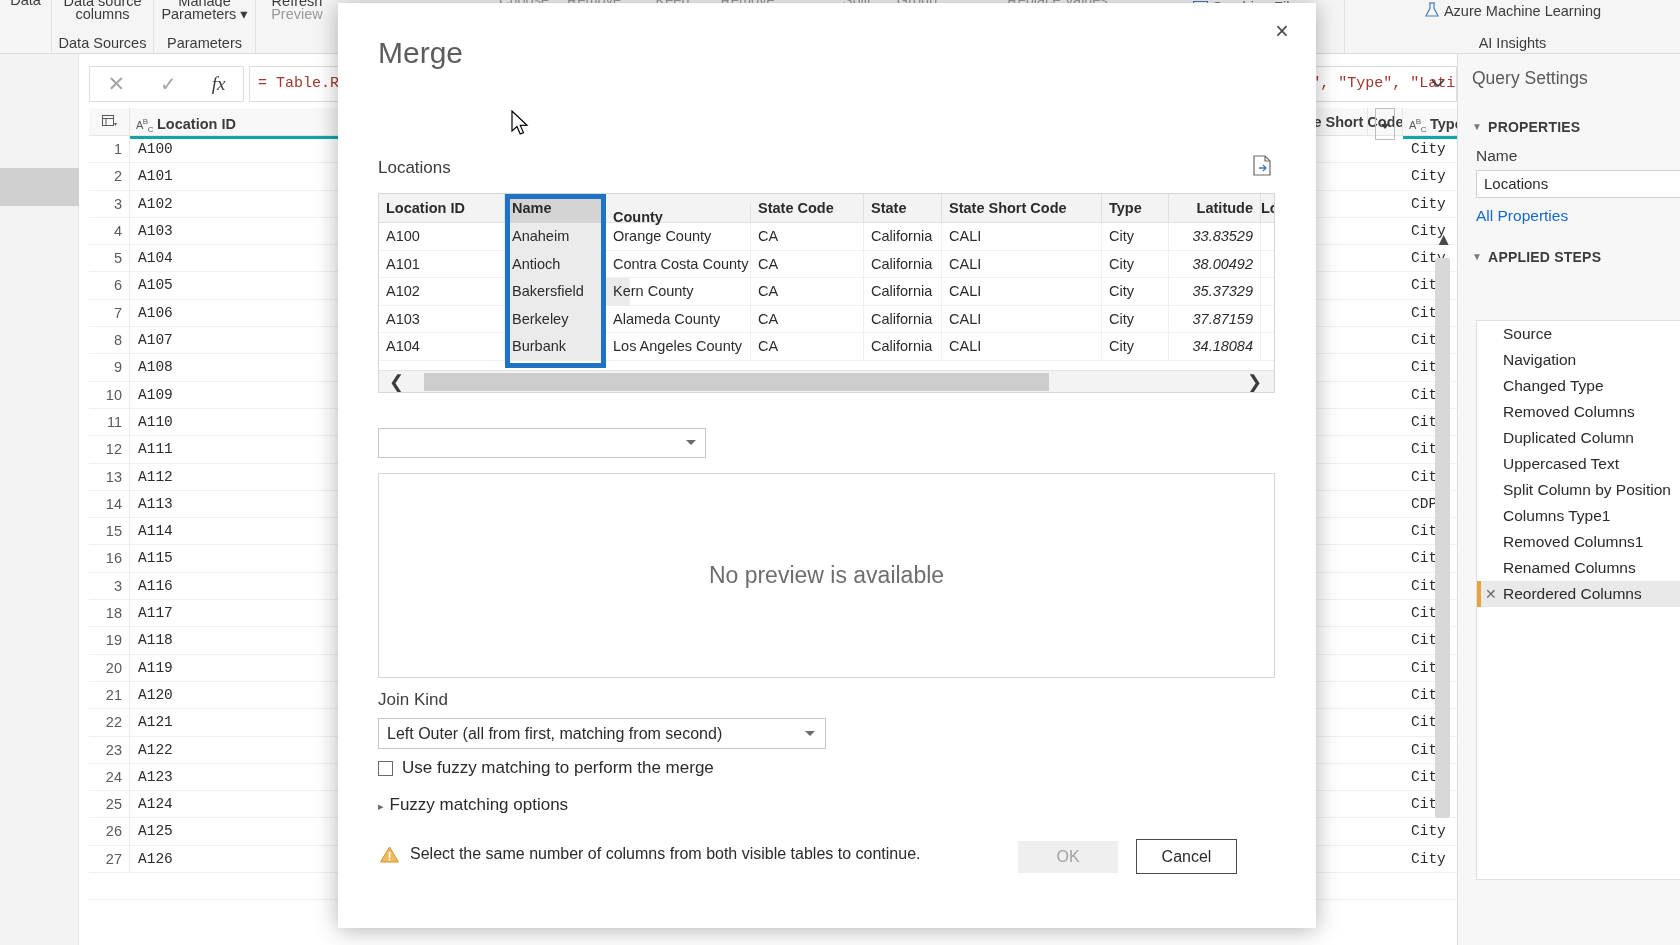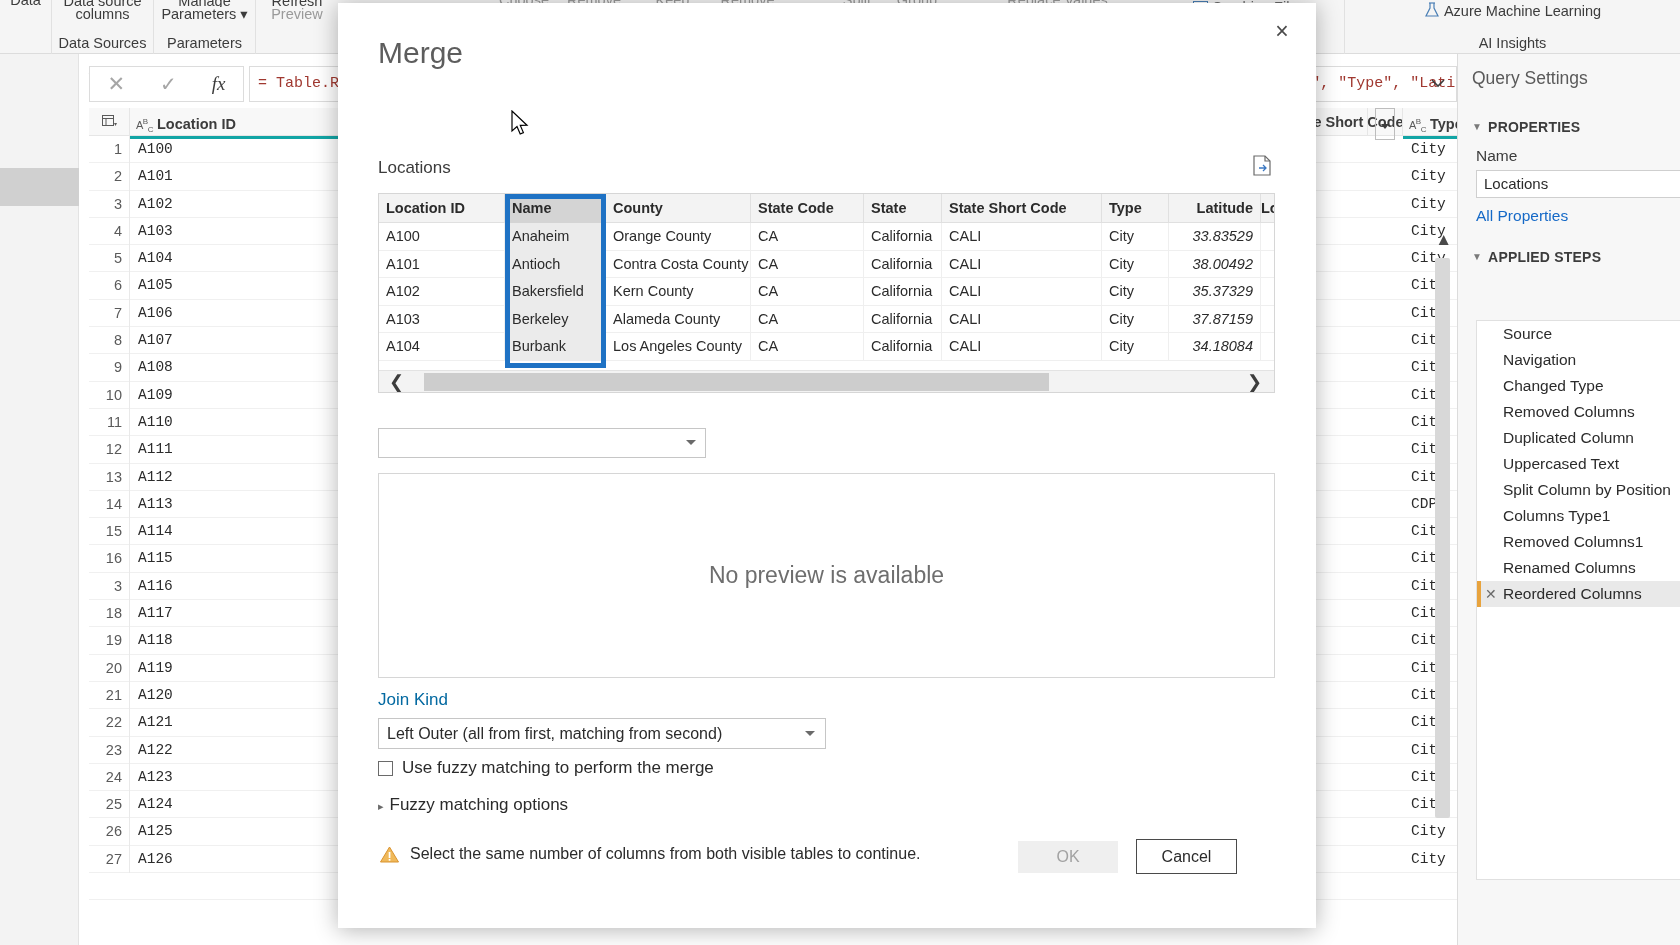--- a/index.html
+++ b/index.html
@@ -259,21 +259,21 @@
   .no-preview {
     position: absolute; left: 40px; top: 470px;
     width: 897px; height: 205px;
     border: 1px solid #d6d6d6; background: #ffffff;
     display: flex; align-items: center; justify-content: center;
     font-size: 23px; color: #6e6e6e;
   }
 
   .join-label {
     position: absolute; left: 40px; top: 687px;
-    font-size: 17px; color: #0369a1;
+    font-size: 17px; color: #404040;
   }
   .join-select {
     position: absolute; left: 40px; top: 715px;
     width: 448px; height: 31px;
     background: #ffffff; border: 1px solid #c6c6c6;
     font-size: 16px; color: #2b2b2b; line-height: 29px; padding-left: 8px;
   }
   .join-select .caret {
     position: absolute; right: 10px; top: 12px;
     width: 0; height: 0;
@@ -627,21 +627,21 @@
       <path d="M3 1 H14 L19 6 V20 H3 Z" fill="#ffffff" stroke="#6a6a6a" stroke-width="1.2"></path>
       <path d="M14 1 V6 H19" fill="none" stroke="#6a6a6a" stroke-width="1.2"></path>
       <path d="M8 13 h7 M12 10 l3 3 l-3 3" fill="none" stroke="#3b78c2" stroke-width="1.3"></path>
     </svg>
 
     <div class="ptable-wrap">
       <div class="ptable">
         <div class="pt-head" id="pt-head">
             <div class="pt-hc" style="left: 0px; width: 126px;">Location ID</div>
             <div class="pt-hc selcol" style="left: 126px; width: 101px;">Name</div>
-            <div class="pt-hc" style="left: 227px; width: 145px;">County</div>
+            <div class="pt-hc" style="left: 227px; width: 145px; margin-top: 9px;">County</div>
             <div class="pt-hc" style="left: 372px; width: 113px;">State Code</div>
             <div class="pt-hc" style="left: 485px; width: 78px;">State</div>
             <div class="pt-hc" style="left: 563px; width: 160px;">State Short Code</div>
             <div class="pt-hc" style="left: 723px; width: 67px;">Type</div>
             <div class="pt-hc" style="left: 790px; width: 92px; text-align: right; padding-right: 7px; padding-left: 0px;">Latitude</div>
             <div class="pt-hc" style="left: 882px; width: 60px; text-align: right; padding-right: 7px; padding-left: 0px;">Longitude</div>
           </div>
         <div id="pt-body">
             <div class="pt-row">
               <div class="pt-c" style="left: 0px; width: 126px;">A100</div>
@@ -660,21 +660,21 @@
               <div class="pt-c" style="left: 227px; width: 145px;">Contra Costa County</div>
               <div class="pt-c" style="left: 372px; width: 113px;">CA</div>
               <div class="pt-c" style="left: 485px; width: 78px;">California</div>
               <div class="pt-c" style="left: 563px; width: 160px;">CALI</div>
               <div class="pt-c" style="left: 723px; width: 67px;">City</div>
               <div class="pt-c num" style="left: 790px; width: 92px;">38.00492</div>
               <div class="pt-c num" style="left: 882px; width: 60px;">-1</div>
             </div>
             <div class="pt-row">
               <div class="pt-c" style="left: 0px; width: 126px;">A102</div>
-              <div class="pt-c selcol" style="left: 126px; width: 101px;">Bakersfield</div>
+              <div class="pt-c selcol" style="left: 126px; width: 125px;">Bakersfield</div>
               <div class="pt-c" style="left: 227px; width: 145px;">Kern County</div>
               <div class="pt-c" style="left: 372px; width: 113px;">CA</div>
               <div class="pt-c" style="left: 485px; width: 78px;">California</div>
               <div class="pt-c" style="left: 563px; width: 160px;">CALI</div>
               <div class="pt-c" style="left: 723px; width: 67px;">City</div>
               <div class="pt-c num" style="left: 790px; width: 92px;">35.37329</div>
               <div class="pt-c num" style="left: 882px; width: 60px;">-1</div>
             </div>
             <div class="pt-row">
               <div class="pt-c" style="left: 0px; width: 126px;">A103</div>

